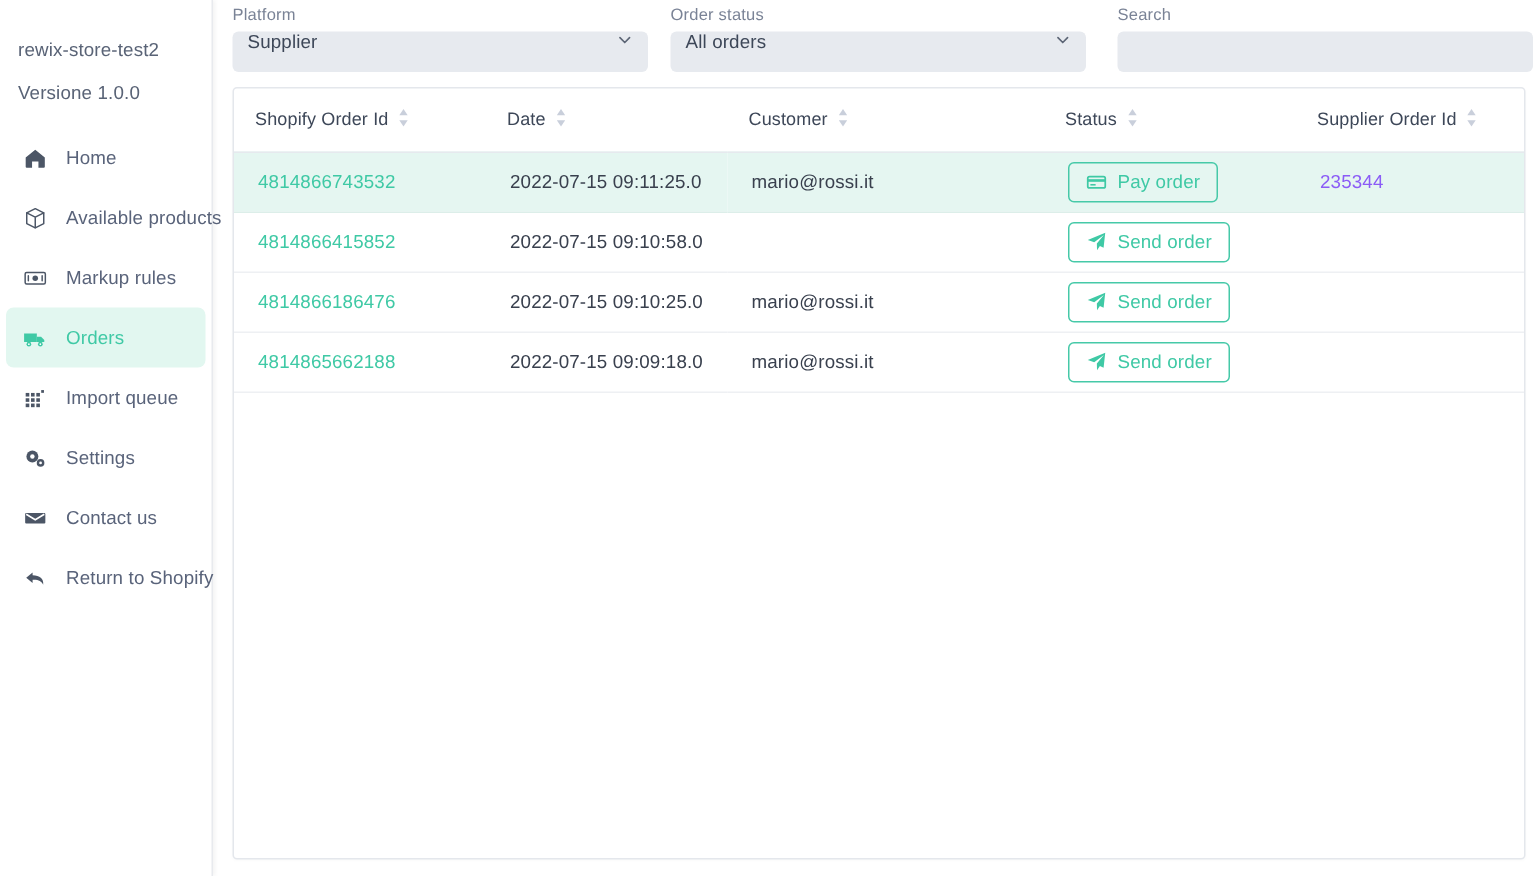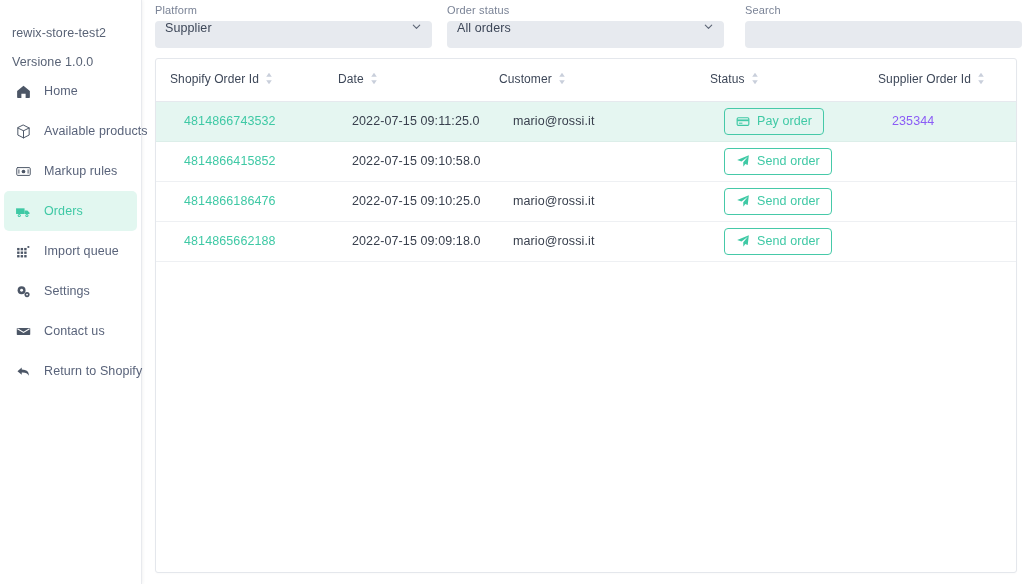--- a/index.html
+++ b/index.html
@@ -20,21 +20,21 @@
     box-shadow: 1px 0 3px rgba(0,0,0,.05);
     position: relative; z-index: 3;
     padding-top: 20px;
   }
   .store-name {
     font-size: 12.5px; color: #596376; padding: 4px 0 0 12px;
     letter-spacing: .1px; line-height: 18px;
   }
   .store-version {
     font-size: 12.5px; color: #596376; padding: 11px 0 0 12px;
-    letter-spacing: .1px; line-height: 18px; 
+    letter-spacing: .1px; line-height: 18px; margin-bottom: 14px;
   }
   .nav-item {
     display: flex; align-items: center;
     height: 40px; margin: 0 4px; padding-left: 8px;
     border-radius: 5px; cursor: pointer;
   }
   .nav-item .ico {
     width: 22px; height: 20px; flex: 0 0 22px;
     display: flex; align-items: center; justify-content: center;
     color: #4c5666;
@@ -94,21 +94,21 @@
     font-size: 12px; color: #3d4758;
     height: 42px; padding: 0 0 0 14px;
     border-bottom: 1px solid #e6e9ee;
     letter-spacing: .1px;
     vertical-align: middle;
   }
   th .hwrap { display: inline-flex; align-items: flex-start; gap: 6px; }
   .sort-ico { display: inline-block; width: 8px; height: 13px; }
   tbody td {
     height: 40px; font-size: 12.5px; color: #39404e;
-    padding: 0 0 0 28px;
+    padding: 0 0 0 16px;
     border-bottom: 1px solid #eef0f3;
     letter-spacing: .1px;
     vertical-align: middle;
   }
   tbody tr.highlight td { background: #e5f6f1; border-bottom-color: #dceee9; }
   .order-link { color: #3fc9a5; text-decoration: none; cursor: pointer; }
   .sup-id { color: #8b5cf6; }
   .action-btn {
     display: inline-flex; align-items: center; gap: 7px;
     border: 1px solid #46c9a8; border-radius: 4px;

